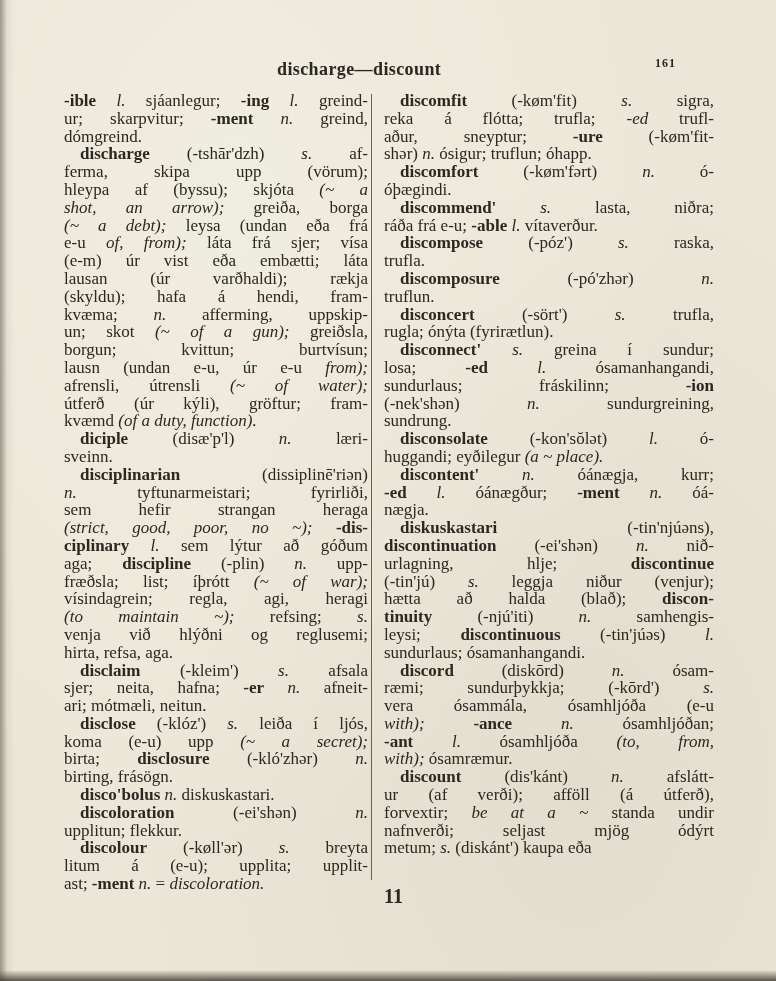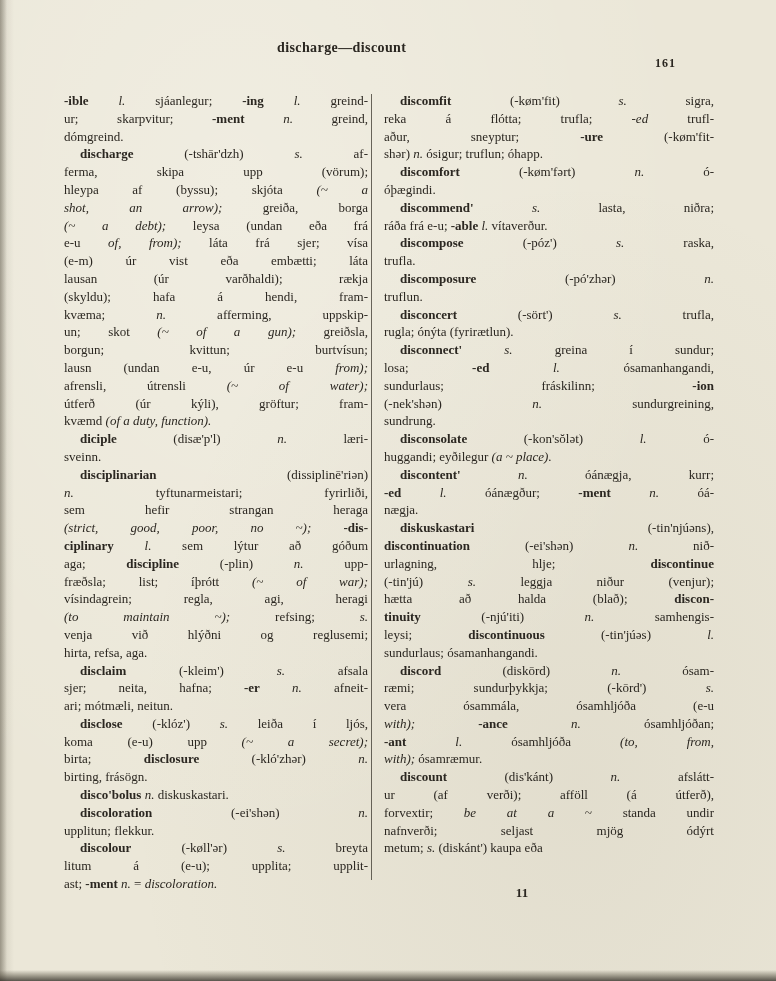--- a/index.html
+++ b/index.html
@@ -26,39 +26,39 @@
     background: linear-gradient(to bottom, rgba(90,85,70,0), rgba(92,87,72,0.45) 45%, rgba(52,48,40,0.8));
   }
   .page-edge-left {
     position: absolute;
     left: 0; top: 0; bottom: 0;
     width: 7px;
     background: linear-gradient(to right, rgba(70,64,50,0.40), rgba(70,64,50,0));
   }
   .running-head {
     position: absolute;
-    top: 40px;
+    top: 59px;
     left: 277px;
-    font-size: 14px;
+    font-size: 18px;
     font-weight: bold;
     letter-spacing: 0.4px;
     white-space: nowrap;
   }
   .page-number {
     position: absolute;
     top: 56px;
     left: 655px;
     font-size: 12px;
     font-weight: bold;
     letter-spacing: 1px;
   }
   .column {
     position: absolute;
     top: 92px;
-    font-size: 13px;
+    font-size: 17px;
     line-height: 17.8px;
   }
   .column-left  { left: 64px;  width: 304px; }
   .column-right { left: 384px; width: 330px; }
   .column-divider {
     position: absolute;
     left: 371px;
     top: 94px;
     width: 1px;
     height: 786px;
@@ -76,22 +76,22 @@
   .line.indent {
     text-indent: 16px;
   }
   .line b { font-weight: bold; }
   .line i { font-style: italic; }
   .signature-mark {
     position: absolute;
     top: 885px;
     left: 384px;
     width: 276px;
-    text-align: center;
-    font-size: 13px;
+    text-align: left;
+    font-size: 20px;
     font-weight: bold;
   }
 </style>
 </head>
 <body>
 
 <div class="running-head">discharge—discount</div>
 <div class="page-number">161</div>
 
 <div class="column column-left">

